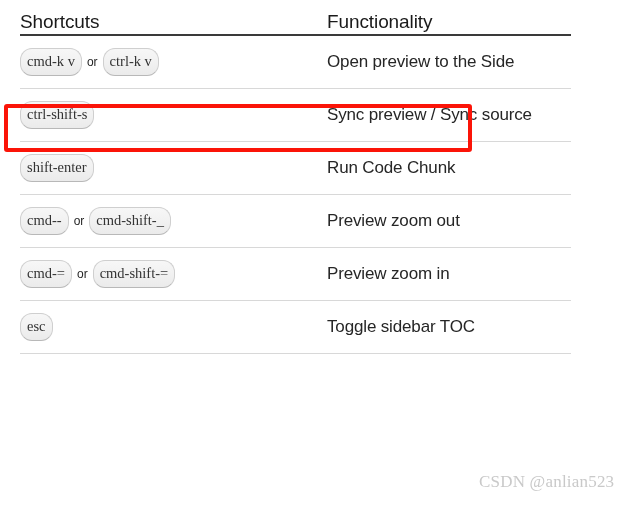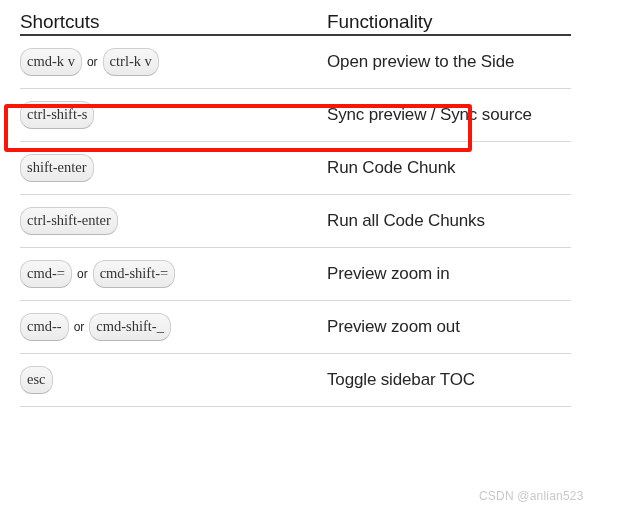--- a/index.html
+++ b/index.html
@@ -94,23 +94,23 @@
     height: 40px;
     border: 4px solid #fb1408;
     border-radius: 3px;
     box-sizing: content-box;
     pointer-events: none;
   }
 
   #watermark {
     position: absolute;
     left: 479px;
-    top: 489px;
-    font-family: Liberation Sans, sans-serif;
-    font-size: 12px;
+    top: 472px;
+    font-family: Liberation Serif, serif;
+    font-size: 17px;
     color: #c9c9c9;
     white-space: nowrap;
     letter-spacing: 0.2px;
   }
 </style>
 </head>
 <body>
 
 <div id="page">
 
@@ -132,30 +132,26 @@
         </tr>
         <tr>
           <td class="keys-cell"><kbd>ctrl-shift-s</kbd></td>
           <td class="fn-cell">Sync preview / Sync source</td>
         </tr>
         <tr>
           <td class="keys-cell"><kbd>shift-enter</kbd></td>
           <td class="fn-cell">Run Code Chunk</td>
         </tr>
         <tr>
-          <td class="keys-cell"><kbd>ctrl-shift-enter</kbd></td>
-          <td class="fn-cell">Run all Code Chunks</td>
+          <td class="keys-cell"><kbd>cmd--</kbd><span class="or-text">or</span><kbd>cmd-shift-_</kbd></td>
+          <td class="fn-cell">Preview zoom out</td>
         </tr>
         <tr>
           <td class="keys-cell"><kbd>cmd-=</kbd><span class="or-text">or</span><kbd>cmd-shift-=</kbd></td>
           <td class="fn-cell">Preview zoom in</td>
-        </tr>
-        <tr>
-          <td class="keys-cell"><kbd>cmd--</kbd><span class="or-text">or</span><kbd>cmd-shift-_</kbd></td>
-          <td class="fn-cell">Preview zoom out</td>
         </tr>
         <tr>
           <td class="keys-cell"><kbd>esc</kbd></td>
           <td class="fn-cell">Toggle sidebar TOC</td>
         </tr>
       </tbody>
   </table>
 
   <div id="highlight-box" style="border-color: rgb(251, 20, 8);"></div>
 

